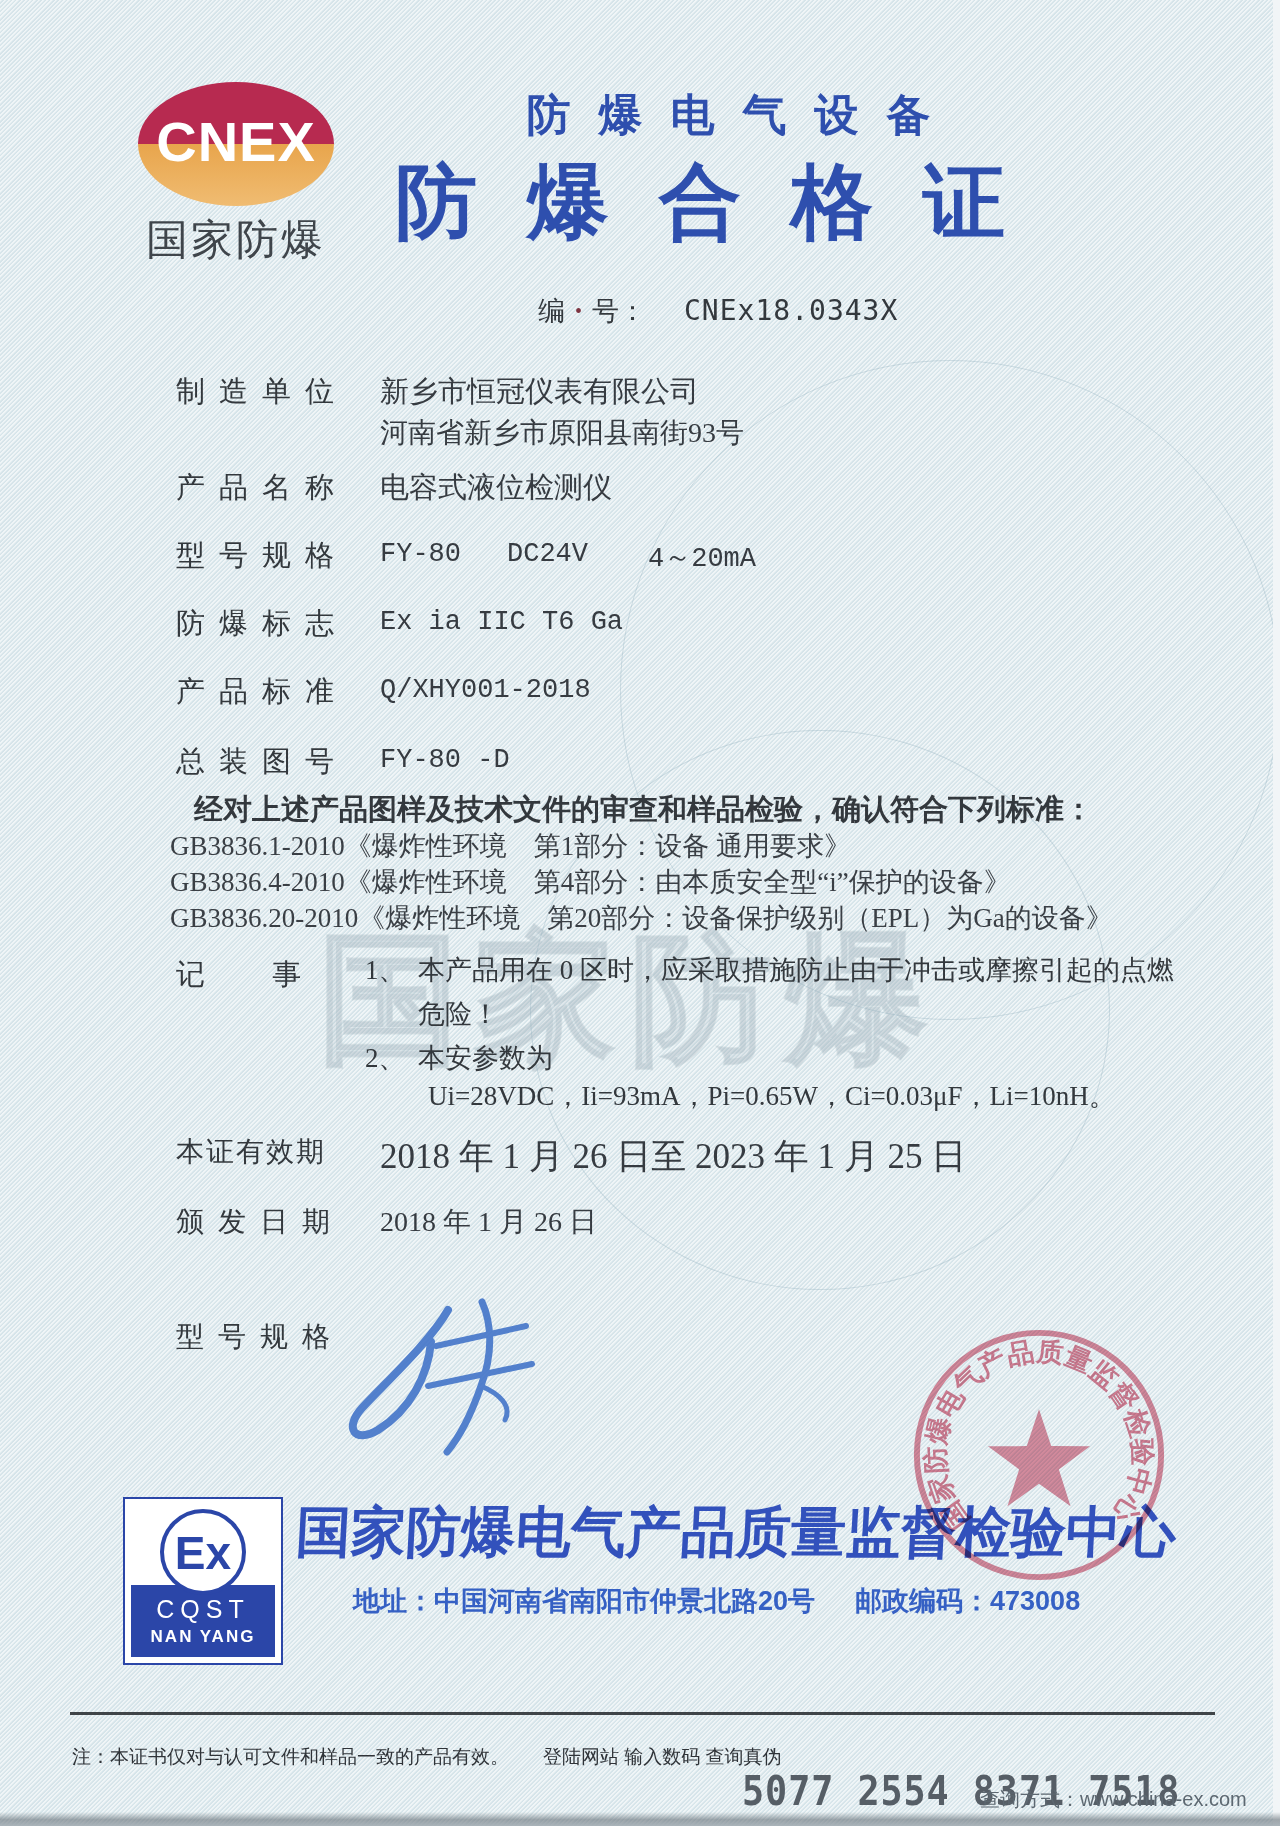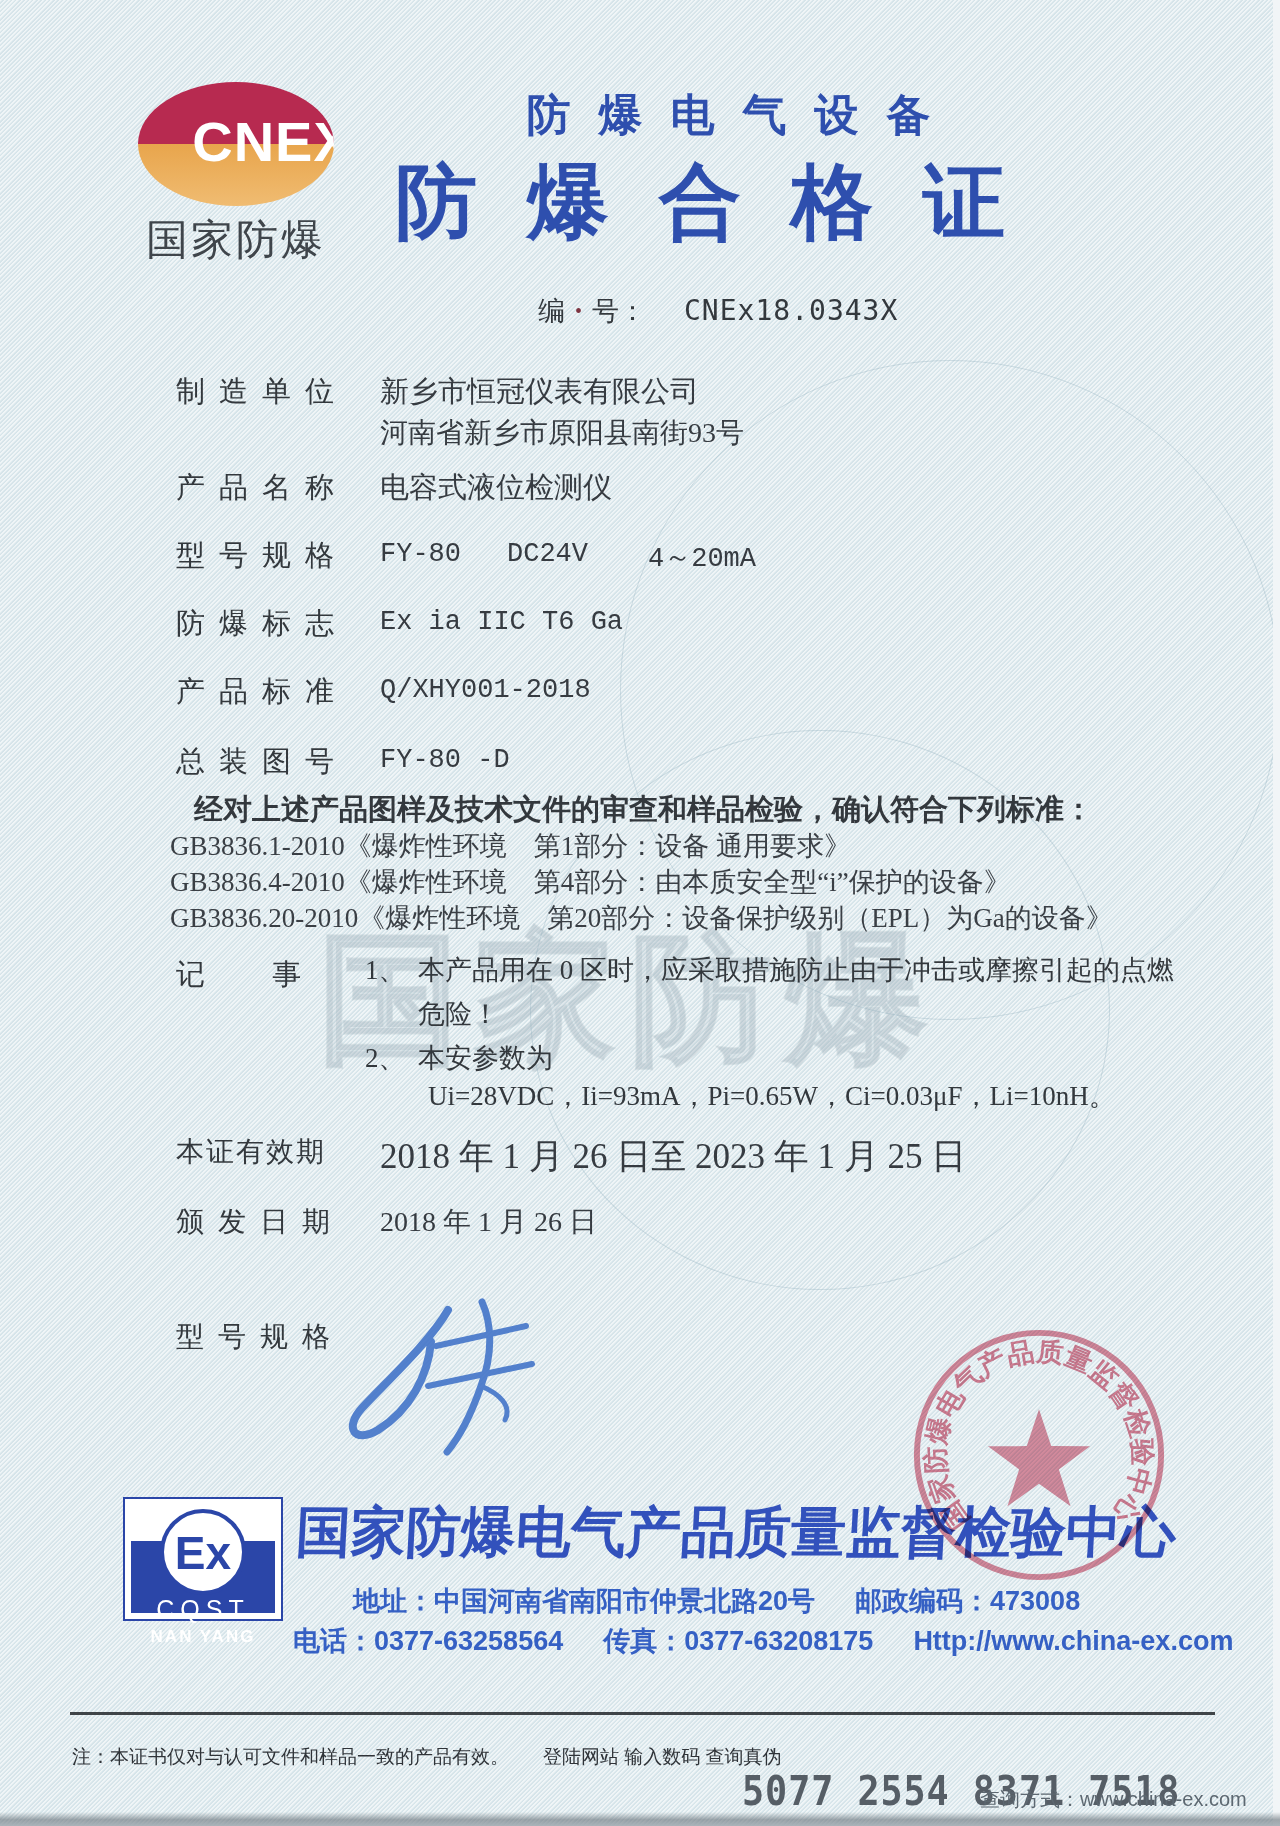--- a/index.html
+++ b/index.html
@@ -25,21 +25,21 @@
   .arc{ position:absolute; border:1.5px solid rgba(150,178,192,0.38); border-radius:50%; z-index:0; }
   .arc1{ left:620px; top:360px; width:660px; height:660px; }
   .arc2{ left:530px; top:730px; width:580px; height:560px; }
   
   .cnex{ position:absolute; left:138px; top:82px; width:196px; height:124px; border-radius:50%;
          overflow:hidden; z-index:1; }
   .cnex .half-top{ position:absolute; left:0; top:0; width:100%; height:50%; background:#b72a50; }
   .cnex .half-bot{ position:absolute; left:0; bottom:0; width:100%; height:50%;
          background:linear-gradient(180deg,#e8a54c 0%,#f0bc72 100%); }
   .cnex .brand{ position:absolute; left:0; top:50%; width:100%; transform:translateY(-54%);
-         text-align:center; font-weight:bold; font-size:56px; color:#ffffff; letter-spacing:1px;margin-left:36px; }
+         text-align:center; font-weight:bold; font-size:56px; color:#ffffff; letter-spacing:1px; }
   .cnex-caption{ position:absolute; left:130px; top:212px; width:212px; text-align:center; z-index:1;
          font-size:42px; letter-spacing:3px; color:#3f454b; font-weight:500; }
   
   .supertitle{ position:absolute; left:205px; top:86px; width:1075px; text-align:center; z-index:1;
          font-size:44px; font-weight:bold; color:#2e4fae; letter-spacing:28px; }
   .main-title{ position:absolute; left:170px; top:148px; width:1110px; text-align:center; z-index:1;
          font-size:82px; font-weight:bold; color:#2e4fae; letter-spacing:50px; }
   .cert-line{ position:absolute; left:538px; top:293px; z-index:1; font-size:27px; color:#33383d;
          font-family:"Liberation Serif", serif; }
   .cert-line .dot{ color:#7d3340; font-size:20px; padding:0 10px; vertical-align:2px; }
@@ -55,21 +55,21 @@
   .remark-tx{ position:absolute; left:418px; z-index:1; font-size:27px; font-family:"Liberation Serif", serif; white-space:nowrap; }
   .std{ position:absolute; left:170px; z-index:1; font-size:27px; color:#3a3f45;
         font-family:"Liberation Serif", serif; white-space:nowrap; }
   .std-intro{ position:absolute; left:170px; top:790px; z-index:1; font-size:29px; font-weight:bold;
         color:#33383d; font-family:"Liberation Serif", serif; white-space:nowrap;margin-left:24px; }
   
   .signature{ position:absolute; left:330px; top:1292px; z-index:2; }
   
   .stamp{ position:absolute; left:900px; top:1316px; z-index:3; opacity:0.82; mix-blend-mode:multiply; }
   
-  .ex-logo{ position:absolute; left:123px; top:1497px; width:160px; height:124px; z-index:1;
+  .ex-logo{ position:absolute; left:123px; top:1497px; width:160px; height:168px; z-index:1;
         background:#ffffff; border:2px solid #2b46a8; }
   .ex-logo .blue-block{ position:absolute; left:6px; right:6px; bottom:6px; height:72px; background:#2b46a8; }
   .ex-logo .circle{ position:absolute; left:50%; top:10px; transform:translateX(-50%);
         width:86px; height:86px; border:4px solid #2b46a8; border-radius:50%; background:#ffffff;
         text-align:center; z-index:1; }
   .ex-logo .circle .ex-t{ font-weight:bold; color:#2b46a8; font-size:46px; line-height:80px;
         font-family:"Liberation Sans", sans-serif; }
   .ex-logo .cqst{ position:absolute; left:0; width:100%; top:96px; text-align:center; z-index:2;
         color:#ffffff; font-size:25px; letter-spacing:6px; font-weight:500; }
   .ex-logo .city{ position:absolute; left:0; width:100%; top:128px; text-align:center; z-index:2;
@@ -183,23 +183,20 @@
     <div class="cqst">CQST</div>
     <div class="city">NAN YANG</div>
   </div>
 
   <div class="org-name">国家防爆电气产品质量监督检验中心</div>
 
   <div class="f-line" style="left:353px; top:1583px">
     <span>地址：</span><span>中国河南省南阳市仲景北路20号</span><span class="gap"></span><span>邮政编码：</span><span>473008</span>
   </div>
 
-  <div class="f-line" style="left:293px; top:1623px">
-    <span>电话：</span><span>0377-63258564</span><span class="gap"></span><span>传真：</span><span>0377-63208175</span><span class="gap"></span><span>Http://www.china-ex.com</span>
-  </div>
 
   <div class="rule"></div>
   <div class="note">
     <span>注：本证书仅对与认可文件和样品一致的产品有效。</span><span class="gap"></span><span>登陆网站 输入数码 查询真伪</span>
   </div>
   <div class="vcode">5077 2554 8371 7518</div>
   <div class="query">
     <span>查询方式：</span><span>www.china-ex.com</span>
   </div>
 

